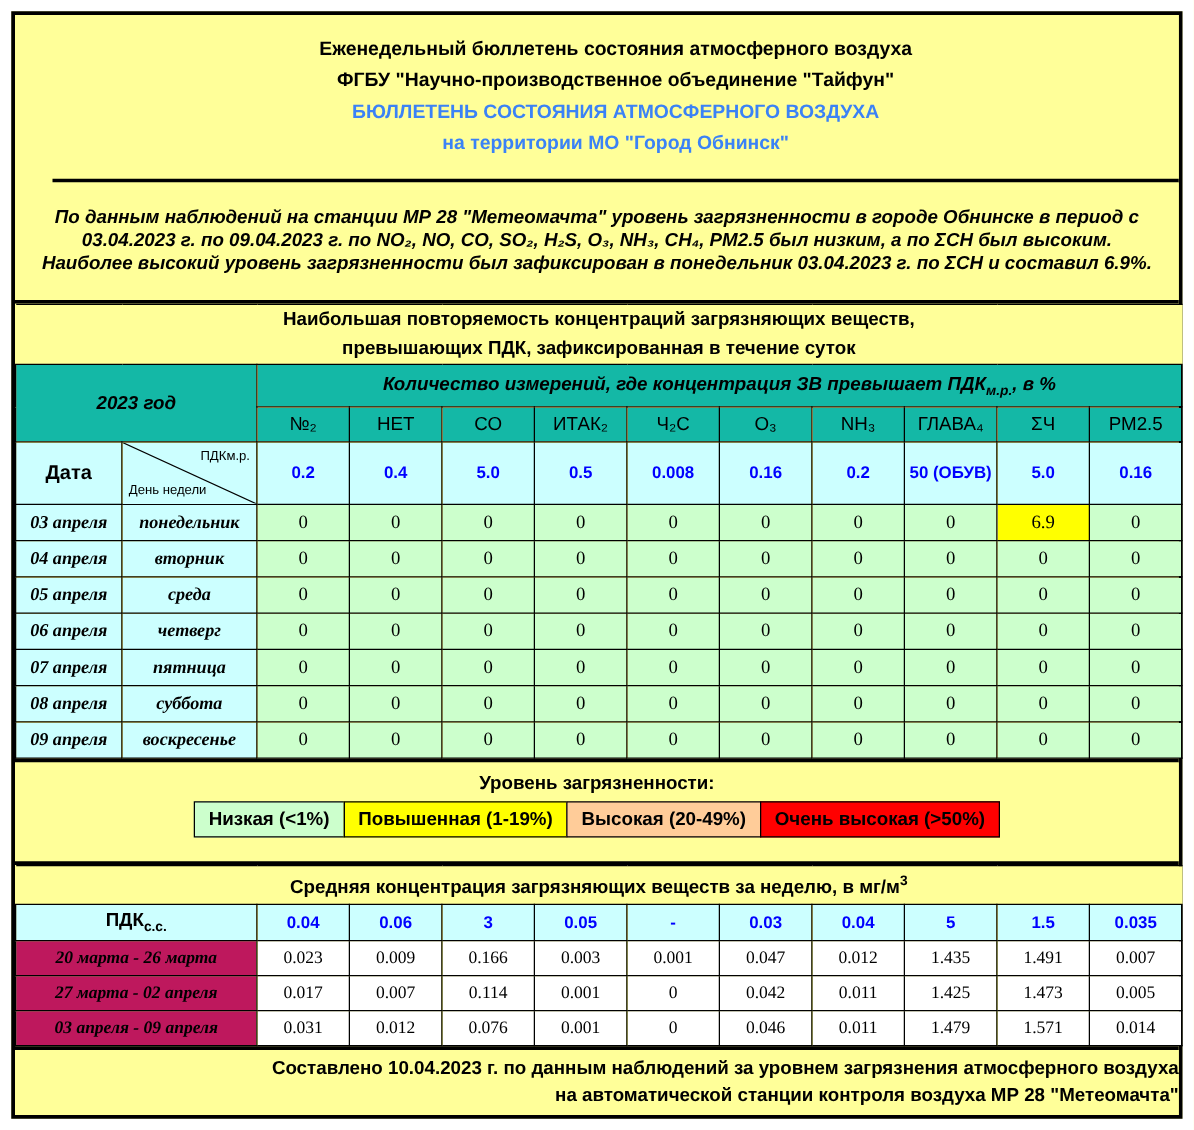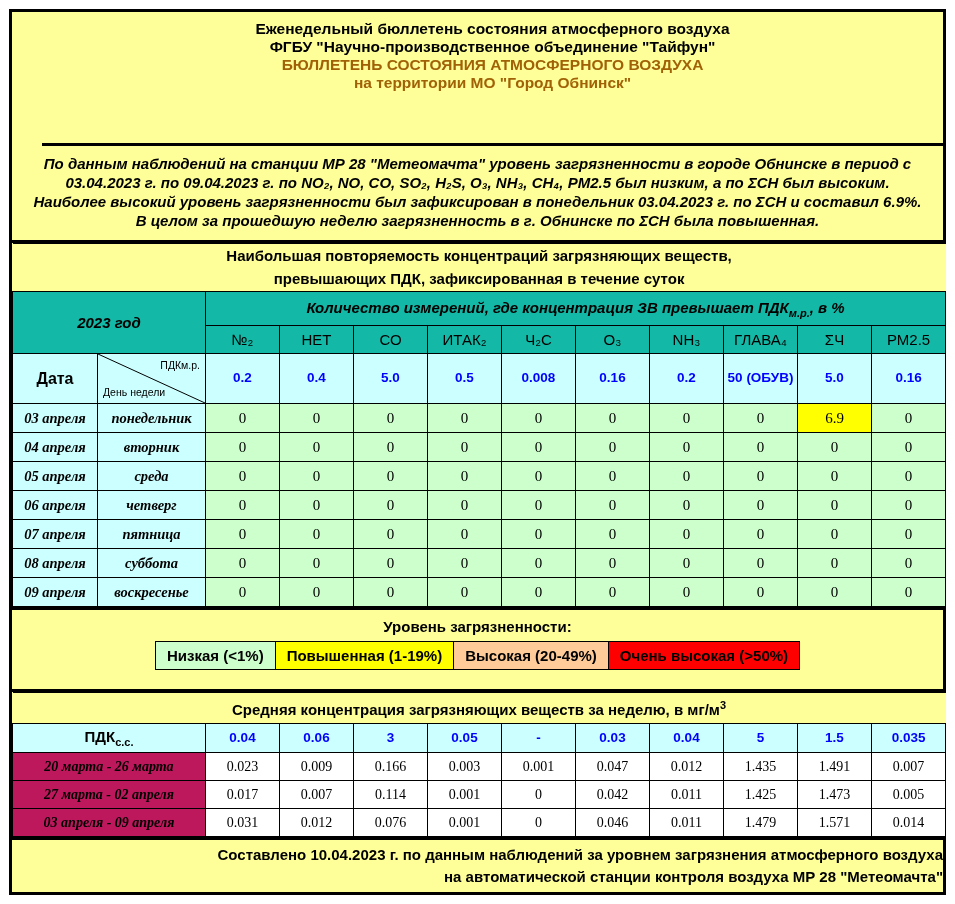--- a/index.html
+++ b/index.html
@@ -3,23 +3,23 @@
 <meta charset="utf-8">
 <style>
   * { margin:0; padding:0; box-sizing:border-box; }
   body { background:#fff; width:955px; height:904px; font-family:"Liberation Sans","DejaVu Sans",sans-serif; }
   .page { width:955px; height:904px; padding:9px; background:#fff; }
   .doc { border:3px solid #000; height:100%; display:flex; flex-direction:column; background:#ffff99; }
   .sect { border-bottom:3px solid #000; background:#ffff99; }
   .sect:last-child { border-bottom:none; }
 
   
-  .hdr { height:134px; display:flex; flex-direction:column; justify-content:flex-start; padding:8px 0; text-align:center;margin-left:30px; }
+  .hdr { height:134px; display:flex; flex-direction:column; justify-content:space-between; padding:19px 0; text-align:center;margin-left:30px; }
   .hdr div { font-size:15.5px; font-weight:bold; }
-  .hdr .blue { color:#a16207; }
+  .hdr .blue { color:#3b82f6; }
 
   
   .summary { height:97px; padding:4px 10px; text-align:center; font-size:15px; font-weight:bold; font-style:italic; line-height:1.26; display:flex; flex-direction:column; justify-content:center; }
 
   
   table { width:100%; border-collapse:collapse; table-layout:fixed; }
   td { border:1px solid #000; text-align:center; vertical-align:middle; overflow:hidden; }
   .t-title td { background:#ffff99; font-size:15px; font-weight:bold; line-height:1.5; height:48px; border-left:none; border-right:none; }
   .r-meas { height:34px; }
   .r-cols { height:28px; }
@@ -72,21 +72,20 @@
   <div class="sect hdr">
     <div>Еженедельный бюллетень состояния атмосферного воздуха</div>
     <div>ФГБУ "Научно-производственное объединение "Тайфун"</div>
     <div class="blue">БЮЛЛЕТЕНЬ СОСТОЯНИЯ АТМОСФЕРНОГО ВОЗДУХА</div>
     <div class="blue">на территории МО "Город Обнинск"</div>
   </div>
 
   <div class="sect summary">
     <span>По данным наблюдений на станции МР 28 "Метеомачта" уровень загрязненности в городе Обнинске в период с 03.04.2023 г. по 09.04.2023 г. по NO₂, NO, CO, SO₂, H₂S, O₃, NH₃, CH₄, PM2.5 был низким, а по ΣСН был высоким.</span>
     <span>Наиболее высокий уровень загрязненности был зафиксирован в понедельник 03.04.2023 г. по ΣСН и составил 6.9%.</span>
-    <span>В целом за прошедшую неделю загрязненность в г. Обнинске по ΣСН была повышенная.</span>
   </div>
 
   <div class="sect">
   <table>
     <colgroup>
       <col style="width:85px">
             <col style="width:108px">
       <col style="width:74px">
             <col style="width:74px">
             <col style="width:74px">

